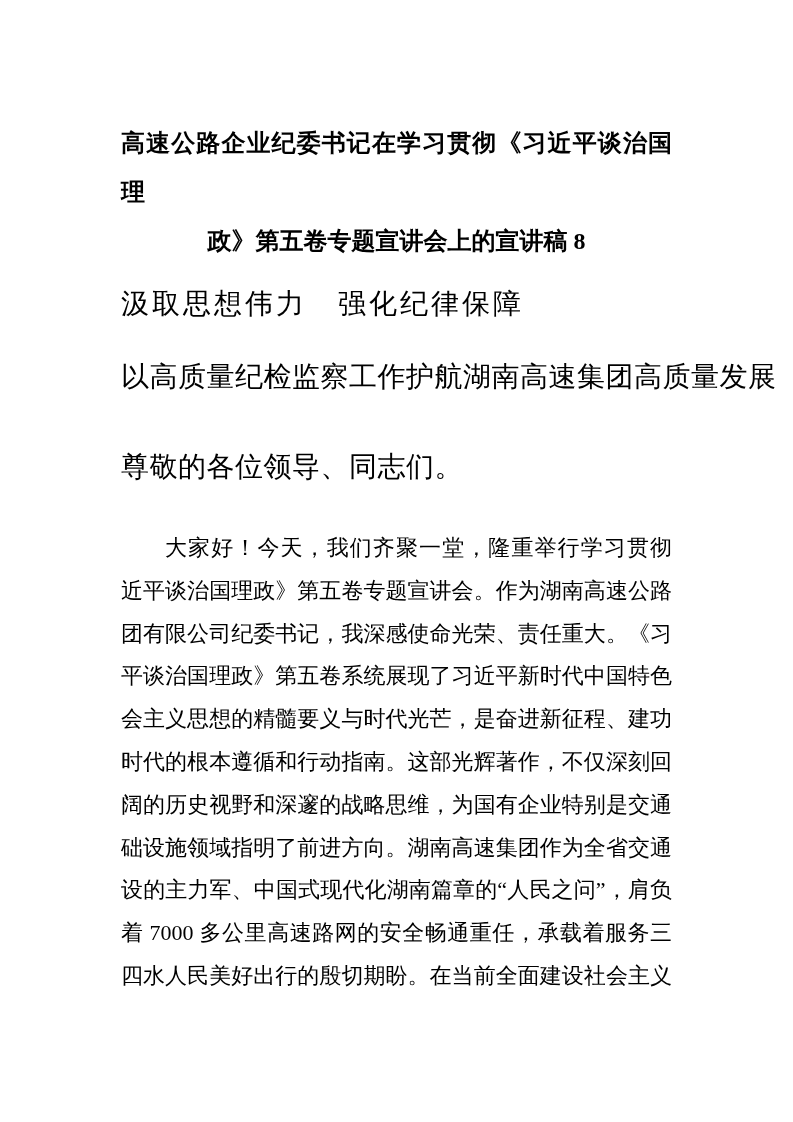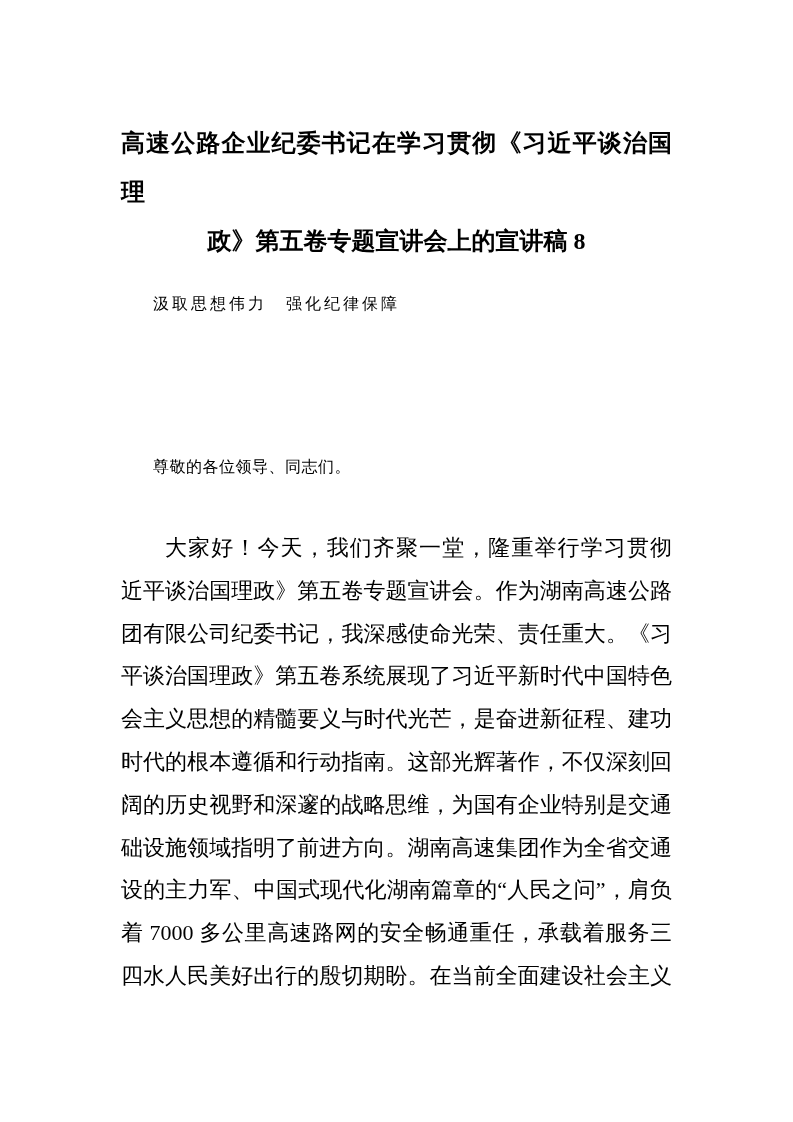--- a/index.html
+++ b/index.html
@@ -31,24 +31,23 @@
     text-align-last: justify;
     text-justify: inter-character;
   }
   .title-line-2 {
     text-align: center;
   }
   .standalone-line {
     position: absolute;
     left: 121px;
     width: 551px;
-    font-size: 16px;
+    font-size: 28px;
     line-height: 30px;
     white-space: pre;
-    margin-left: 32px;
   }
   .slogan-1 { top: 289px; letter-spacing: 3px; }
   .slogan-2 { top: 362px; letter-spacing: 0.5px; }
   .salutation { top: 452px; letter-spacing: 0.5px; font-family: Liberation Serif, serif; }
   .body-block {
     position: absolute;
     left: 121px;
     top: 527px;
     width: 551px;
     font-size: 22px;
@@ -70,20 +69,21 @@
 
 <div class="page">
 
   <div class="title-block">
     <div class="title-line-1">高速公路企业纪委书记在学习贯彻《习近平谈治国理</div>
     <div class="title-line-2">政》第五卷专题宣讲会上的宣讲稿 8</div>
   </div>
 
   <div class="standalone-line slogan-1">汲取思想伟力　强化纪律保障</div>
 
+  <div class="standalone-line slogan-2">以高质量纪检监察工作护航湖南高速集团高质量发展</div>
 
   <div class="standalone-line salutation">尊敬的各位领导、同志们。</div>
 
   <div class="body-block">
     <div class="body-line indent">大家好！今天，我们齐聚一堂，隆重举行学习贯彻《习</div>
     <div class="body-line">近平谈治国理政》第五卷专题宣讲会。作为湖南高速公路集</div>
     <div class="body-line">团有限公司纪委书记，我深感使命光荣、责任重大。《习近</div>
     <div class="body-line">平谈治国理政》第五卷系统展现了习近平新时代中国特色社</div>
     <div class="body-line">会主义思想的精髓要义与时代光芒，是奋进新征程、建功新</div>
     <div class="body-line">时代的根本遵循和行动指南。这部光辉著作，不仅深刻回答</div>

